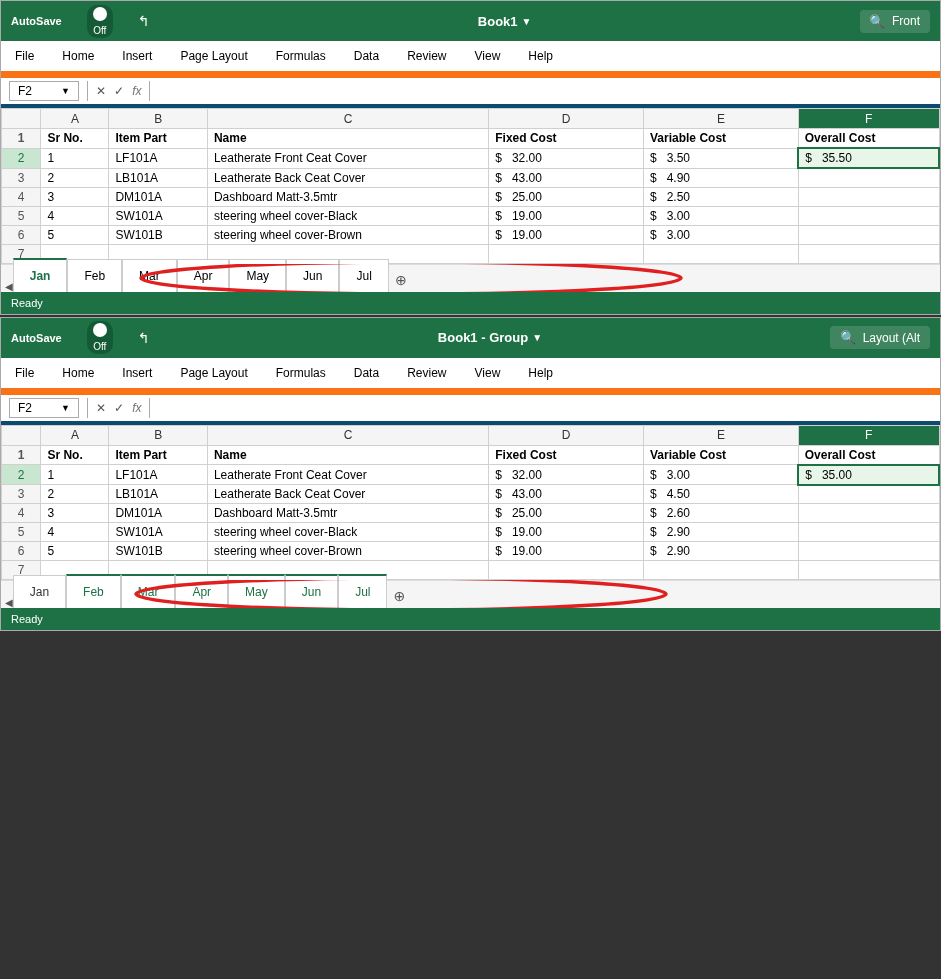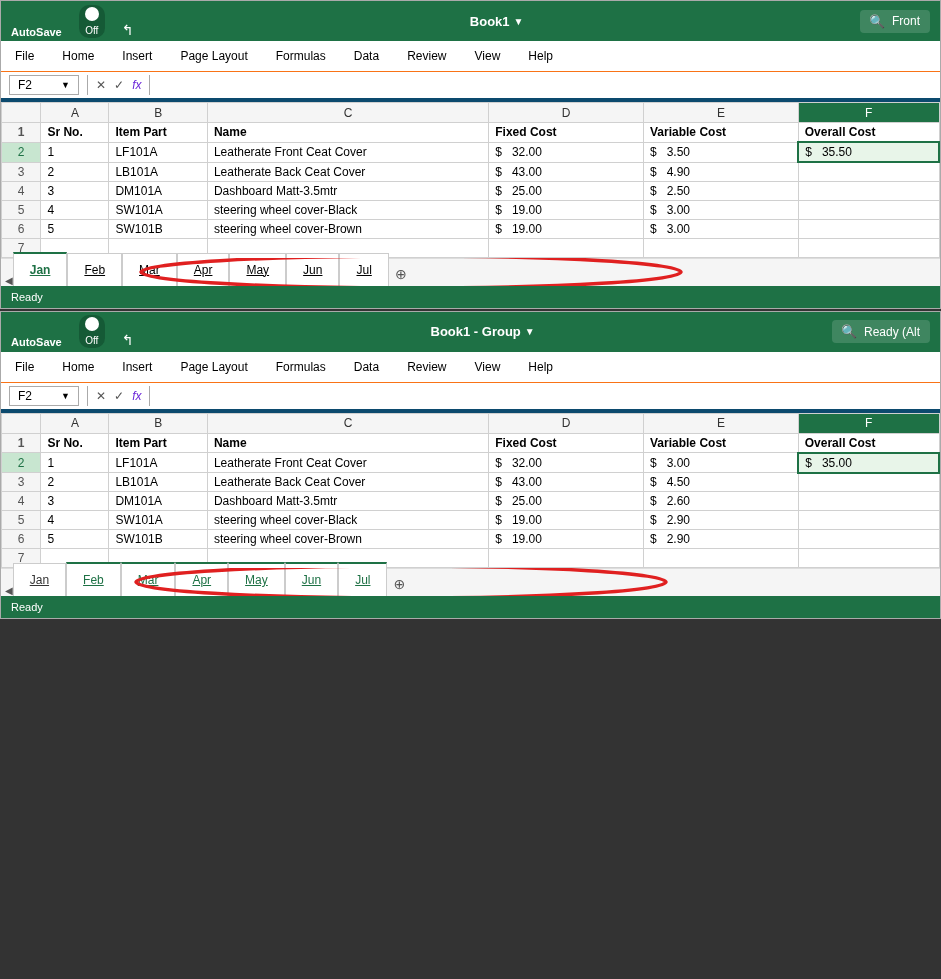--- a/index.html
+++ b/index.html
@@ -8,37 +8,37 @@
     
     .title-bar {
       background: #1e7145;
       color: white;
       height: 40px;
       display: flex;
       align-items: center;
       padding: 0 10px;
       gap: 10px;
     }
-    .title-bar-left { display: flex; align-items: flex-end; gap: 17px; }
+    .title-bar-left { display: flex; align-items: center; gap: 25px; }
     .autosave-label { font-size: 11px; font-weight: bold; }
     .toggle-container { display: flex; align-items: center; background: #155a36; border-radius: 10px; padding: 2px 6px; gap: 4px; font-size: 10px; flex-direction: column; }
     .toggle-knob { width: 14px; height: 14px; background: white; border-radius: 50%; }
     .undo-icon { font-size: 14px; cursor: pointer; }
     .title-center { flex: 1; text-align: center; font-size: 13px; font-weight: 600; display: flex; align-items: center; justify-content: center; gap: 4px; }
     .search-box { display: flex; align-items: center; gap: 6px; background: rgba(255,255,255,0.15); border-radius: 4px; padding: 4px 10px; color: white; font-size: 12px; cursor: pointer; }
     .search-icon { font-size: 13px; }
 
     
     .menu-bar {
       background: white;
       display: flex;
       align-items: center;
       padding: 6px 10px;
       gap: 20px;
-      border-bottom: 1px solid #f97316;
+      border-bottom: 7px solid #f97316;
       font-size: 12px;
     }
     .menu-item { cursor: pointer; padding: 2px 4px; }
 
     
     .formula-bar {
       background: white;
       display: flex;
       align-items: center;
       padding: 4px 8px;
@@ -50,21 +50,21 @@
       border: 1px solid #aaa;
       padding: 2px 8px;
       width: 70px;
       font-size: 12px;
       display: flex;
       align-items: center;
       justify-content: space-between;
     }
     .formula-divider { width: 1px; height: 20px; background: #aaa; }
     .formula-icons { display: flex; gap: 8px; color: #555; font-size: 12px; }
-    .fx-label { font-style: italic; color: #6d28d9; font-size: 12px; }
+    .fx-label { font-style: italic; color: #737373; font-size: 12px; }
     .formula-input { flex: 1; font-size: 12px; border: none; outline: none; padding: 0 4px; }
 
     
     .spreadsheet-wrapper {
       background: white;
       overflow: hidden;
     }
     table.sheet {
       border-collapse: collapse;
       width: 100%;
@@ -118,21 +118,20 @@
     .tab {
       padding: 16px 16px;
       border: 1px solid #ccc;
       border-bottom: none;
       background: white;
       cursor: pointer;
       font-size: 12px;
       height: 24px;
       display: flex;
       align-items: center;
-      text-decoration: underline;
     }
     .tab.active {
       background: white;
       border-top: 2px solid #1e7145;
       font-weight: bold;
       color: #1e7145;
     }
     .tab.active-group {
       border-top: 2px solid #1e7145;
       color: #1e7145;
@@ -329,21 +328,21 @@
         <span style="font-size:10px;color:white;">Off</span>
       </div>
       <span class="undo-icon">↰</span>
     </div>
     <div class="title-center">
       <span>Book1 - Group</span>
       <span style="font-size:10px;">▼</span>
     </div>
     <div class="search-box">
       <span class="search-icon">🔍</span>
-      <span>Ready (Alt</span>
+      <span>Layout (Alt</span>
     </div>
   </div>
 
   <div class="menu-bar">
     <span class="menu-item">File</span>
     <span class="menu-item">Home</span>
     <span class="menu-item">Insert</span>
     <span class="menu-item">Page Layout</span>
     <span class="menu-item">Formulas</span>
     <span class="menu-item">Data</span>

